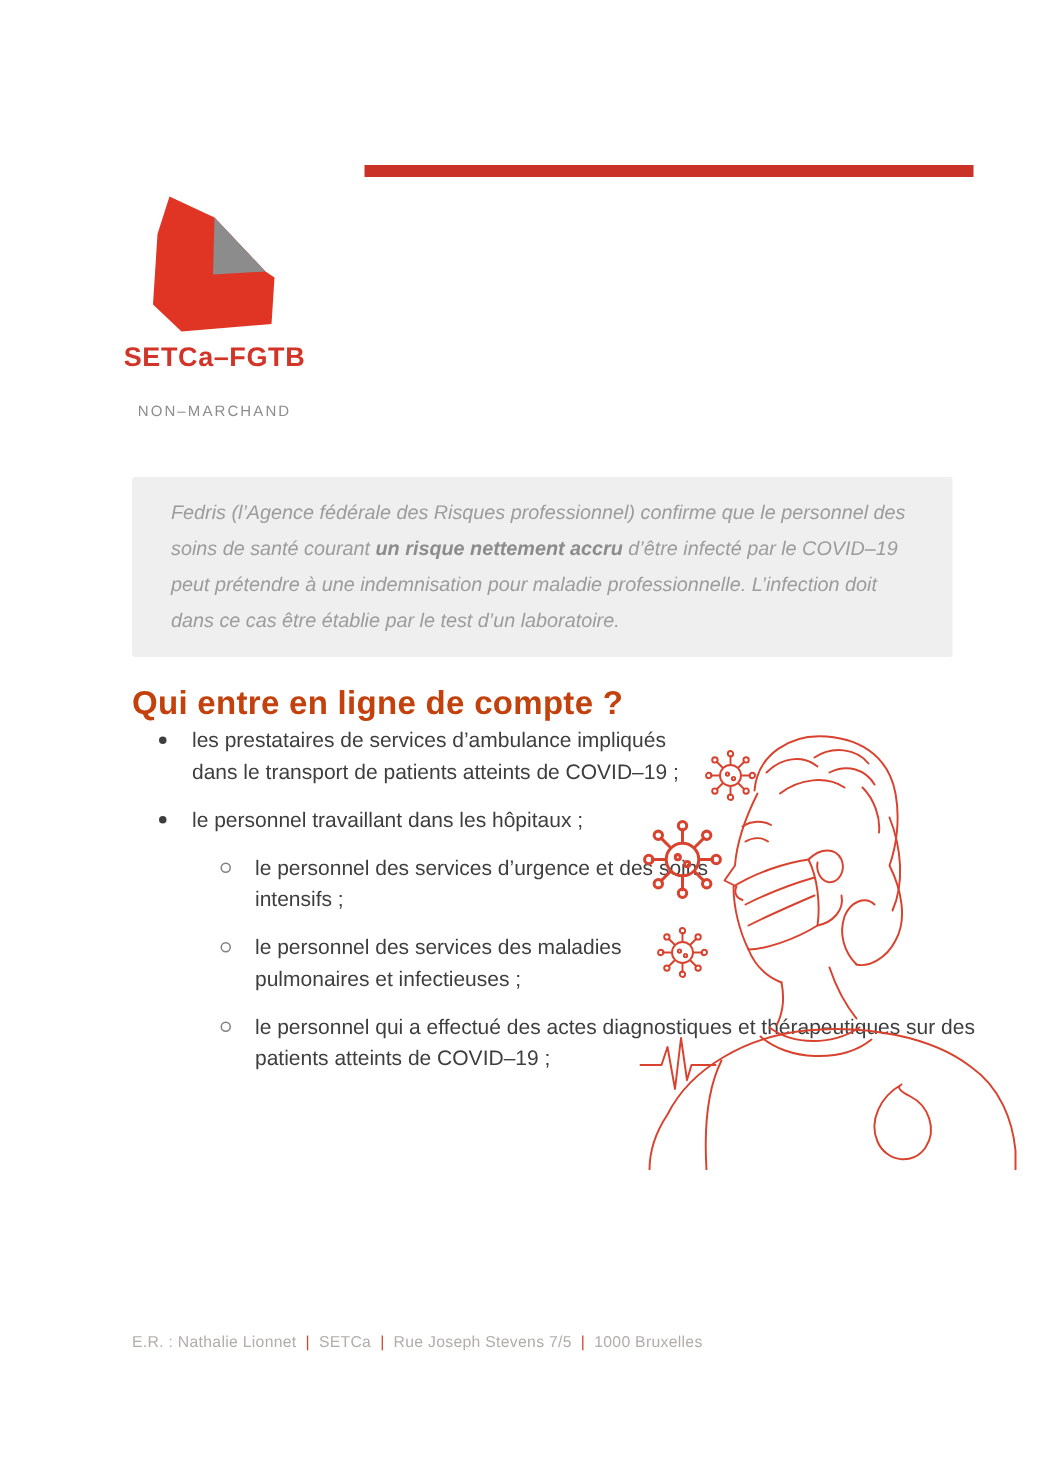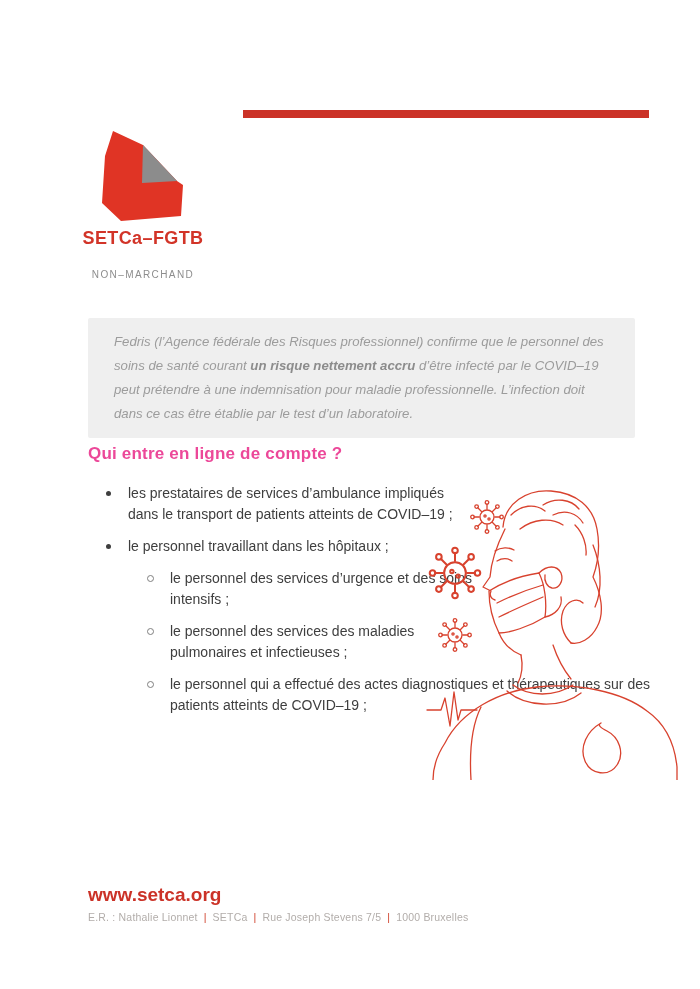--- a/index.html
+++ b/index.html
@@ -29,22 +29,22 @@
     position:absolute;left:88px;top:318px;width:547px;box-sizing:border-box;
     background:#efefef;border-radius:2px;padding:12px 26px;
   }
   .intro-text{
     margin:0;text-align:left;font-style:italic;
     font-size:13.2px;line-height:24px;color:#9c9c9c;
   }
   .intro-text b{color:#8c8c8c;}
   
   .section-heading{
-    position:absolute;left:88px;top:444px;margin:0;
-    font-size:17px;font-weight:bold;color:#ec4899;letter-spacing:.2px;
+    position:absolute;left:88px;top:456px;margin:0;
+    font-size:22px;font-weight:bold;color:#c2410c;letter-spacing:.2px;
   }
   .list{position:absolute;left:88px;top:483px;width:570px;}
   .bullets{list-style:none;margin:0;padding:0;}
   .bullets li{
     position:relative;font-size:14px;line-height:21px;color:#3e3e3e;
     margin:0 0 11px 0;
   }
   li.lvl1{padding-left:40px;}
   li.lvl1::before{
     content:"";position:absolute;left:18px;top:8px;
@@ -163,19 +163,18 @@
         <path d="M88,200 C104,212 130,212 148,200 M82,206 C100,222 136,224 156,208"></path>
         <path d="M20,258 C36,226 74,206 112,202 C152,198 196,206 222,226 C242,240 250,262 252,282 L252,295 M20,258 C12,270 8,282 8,295"></path>
         <path d="M56,222 C48,238 44,262 46,295"></path>
         <path d="M176,238 C162,246 154,262 160,276 C166,290 184,292 192,280 C200,268 194,252 182,246 C176,243 172,240 176,238"></path>
         <path d="M2,225 L16,225 L20,213 L25,241 L29,207 L33,235 L36,225 L52,225"></path>
       </g>
     </svg>
   </div>
 
   <div class="footer">
-    <a href="#" class="website">www.setca.org</a>
     <div class="small-print">
       <span>E.R. : Nathalie Lionnet</span><span class="sep">|</span><span>SETCa</span><span class="sep">|</span><span>Rue Joseph Stevens 7/5</span><span class="sep">|</span><span>1000 Bruxelles</span>
     </div>
   </div>
 
 </div>
 
 </body></html>

